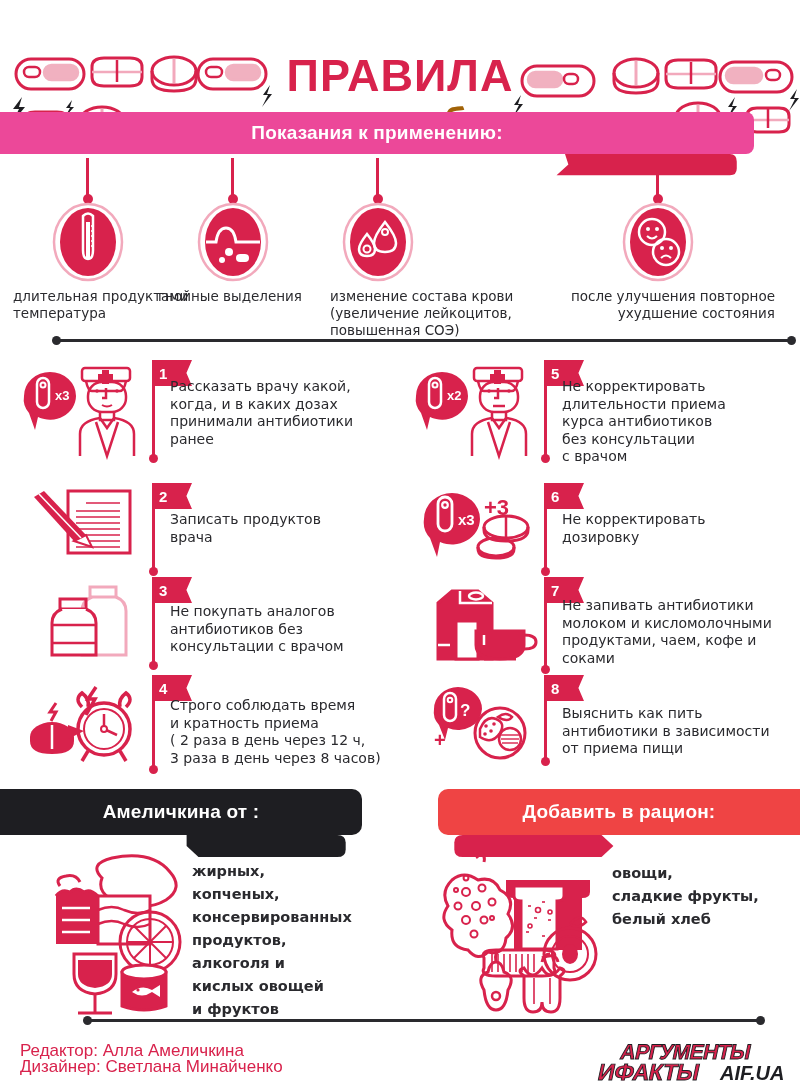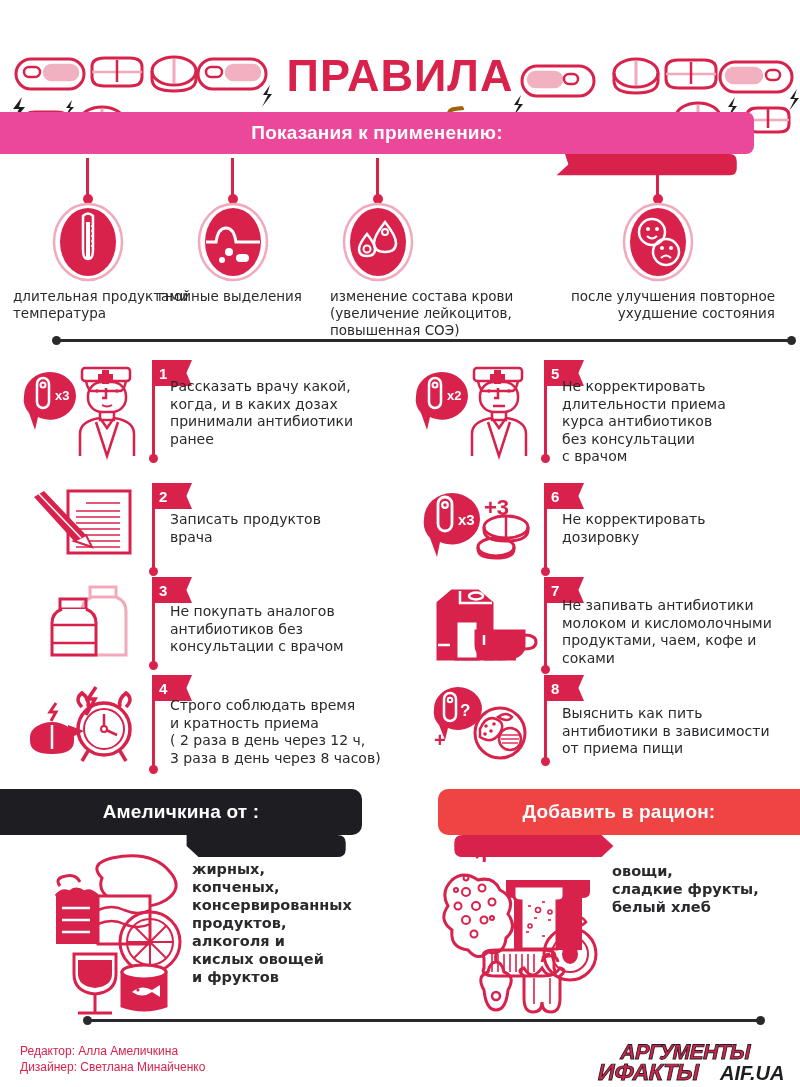--- a/index.html
+++ b/index.html
@@ -77,28 +77,28 @@
   .rule-text {
     position:absolute;
     font-family:"DejaVu Sans", sans-serif;
     font-size:14px; line-height:17.5px; color:#2A2A2E;
   }
   .bottom-col { position:absolute; top:0; }
   .bottom-text {
     position:absolute;
     font-family:"DejaVu Sans", sans-serif;
     font-weight:bold;
-    font-size:14.5px; line-height:18px; color:#2A2A2E;
+    font-size:14.5px; line-height:23px; color:#2A2A2E;
   }
   
   .footer { position:absolute; left:0; top:1015px; width:800px; height:72px; }
   .credits {
     position:absolute; left:20px; top:28px;
     font-family:"Liberation Sans", sans-serif;
-    font-size:12px; line-height:16px; color:#D8224C;
+    font-size:17px; line-height:16px; color:#D8224C;
   }
   .logo { position:absolute; right:8px; top:22px; width:200px; height:50px; }
   svg { display:block; }
 </style>
 </head>
 <body>
 
 <div class="header">
   <div class="header-pills">
 

